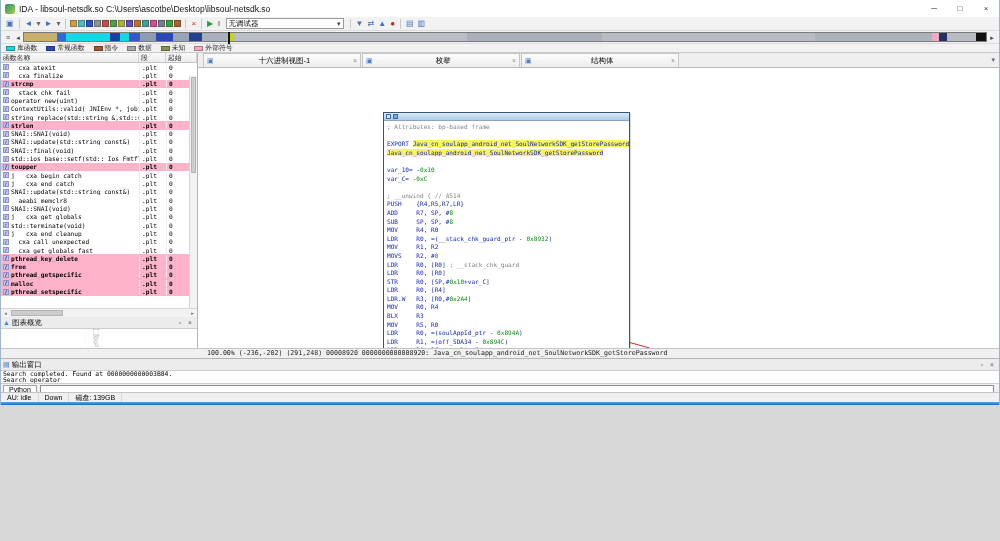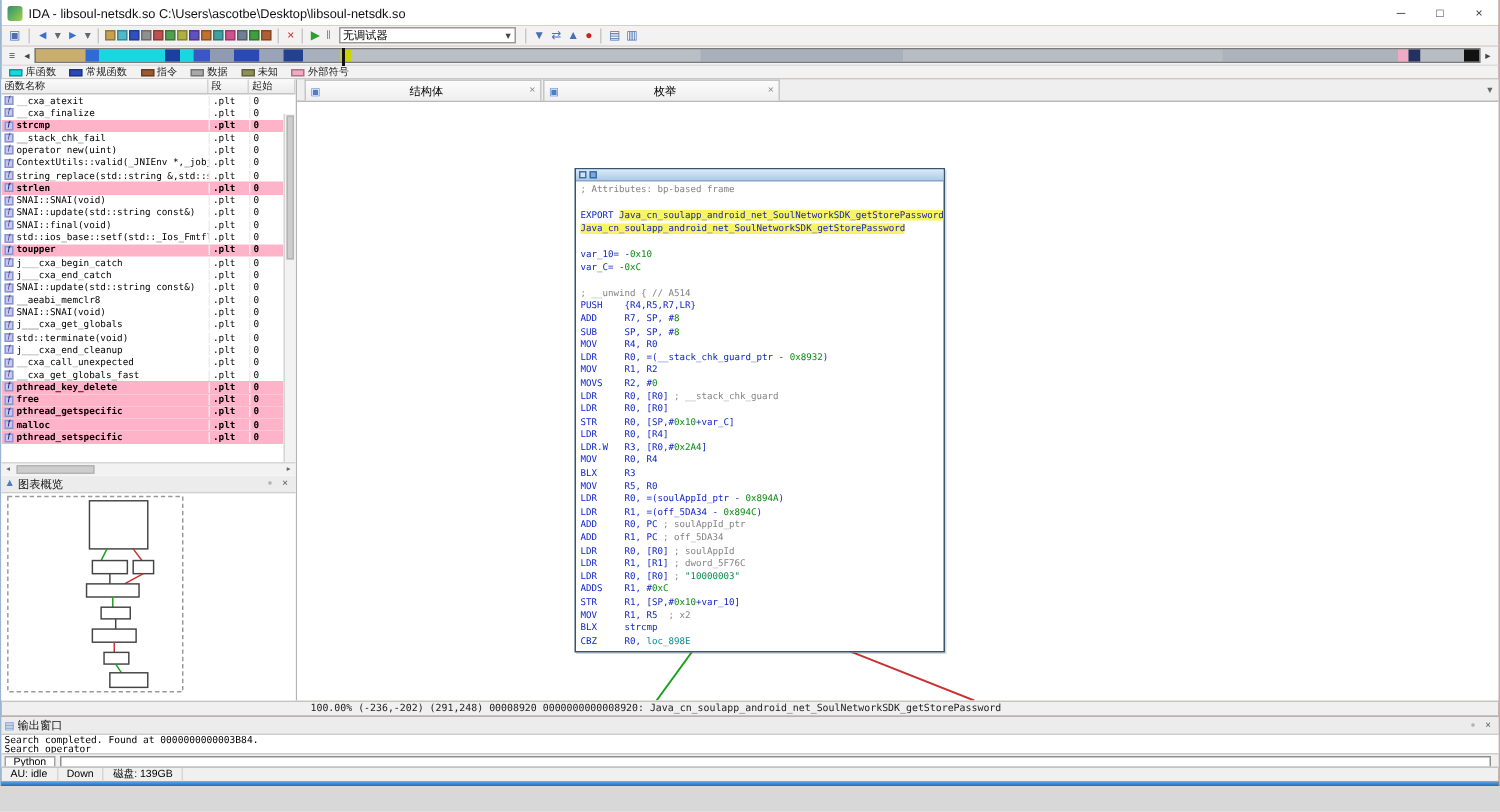--- a/index.html
+++ b/index.html
@@ -1,18 +1,18 @@
 <!DOCTYPE html>
 <html><head>
 <meta charset="utf-8">
 <style>
   *{margin:0;padding:0;box-sizing:border-box;-webkit-text-size-adjust:none}
   html,body{width:1000px;height:541px;overflow:hidden;background:#d8d8d8}
   body{font-family:"Liberation Sans",sans-serif;font-size:8px;color:#000}
-  .app{width:1000px;height:524px;display:flex;flex-direction:column;background:#c2410c;border-left:1px solid #9ab6d0;border-right:1px solid #9ab6d0}
+  .app{width:1000px;height:405px;display:flex;flex-direction:column;background:#4c1d95;border-left:1px solid #9ab6d0;border-right:1px solid #9ab6d0}
 
   
   .titlebar{height:17px;background:#fff;display:flex;align-items:center;padding-left:4px;flex:none}
   .app-icon{width:10px;height:10px;border-radius:2px;background:linear-gradient(135deg,#2e8f6f,#9fd34a);margin-right:4px;flex:none}
   .title{font-size:8.5px;color:#111;white-space:nowrap;overflow:hidden;flex:1}
   .win-controls{display:flex;flex:none}
   .wc{width:26px;text-align:center;font-size:8px;color:#333;line-height:17px}
 
   
   .menubar{height:13px;background:#fbfbfb;border-bottom:1px solid #e3e3e3;display:flex;align-items:center;padding-left:3px;flex:none}
@@ -450,26 +450,31 @@
           </svg>
         </div>
       </section>
 
     </div>
 
     <div class="rightcol">
       <div class="tabsbar" id="tabsbar">
           <span class="tab">
             <span class="tab-icon">▣</span>
-            <span class="tab-label">结构体</span>
+            <span class="tab-label">十六进制视图-1</span>
             <span class="tab-close" style="color: rgb(138, 138, 138);">×</span>
           </span>
           <span class="tab">
             <span class="tab-icon">▣</span>
             <span class="tab-label">枚举</span>
+            <span class="tab-close" style="color: rgb(138, 138, 138);">×</span>
+          </span>
+          <span class="tab">
+            <span class="tab-icon">▣</span>
+            <span class="tab-label">结构体</span>
             <span class="tab-close" style="color: rgb(138, 138, 138);">×</span>
           </span>
           <span class="tab-corner">▾</span>
         </div>
       <div class="grapharea">
         <svg class="edge-svg" viewBox="0 0 802 403" preserveAspectRatio="none">
           <line x1="266" y1="367" x2="240" y2="403" stroke="#18a018" stroke-width="1.3"></line>
           <line x1="362" y1="367" x2="452" y2="403" stroke="#c83232" stroke-width="1.3"></line>
         </svg>
         <div class="gnode">

